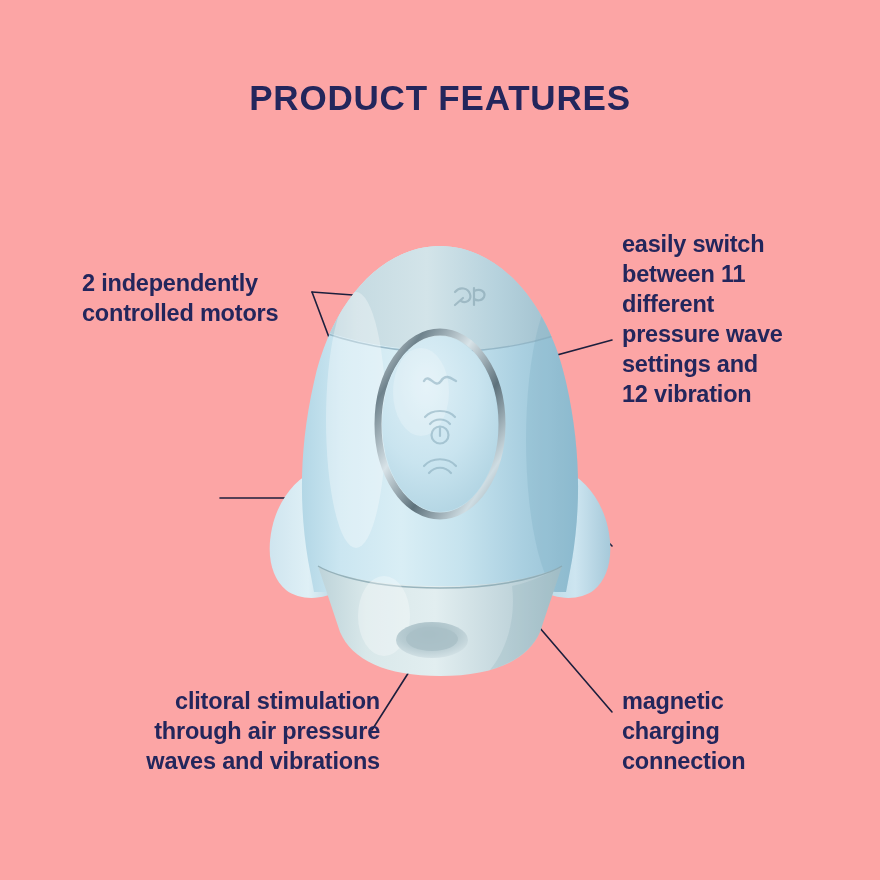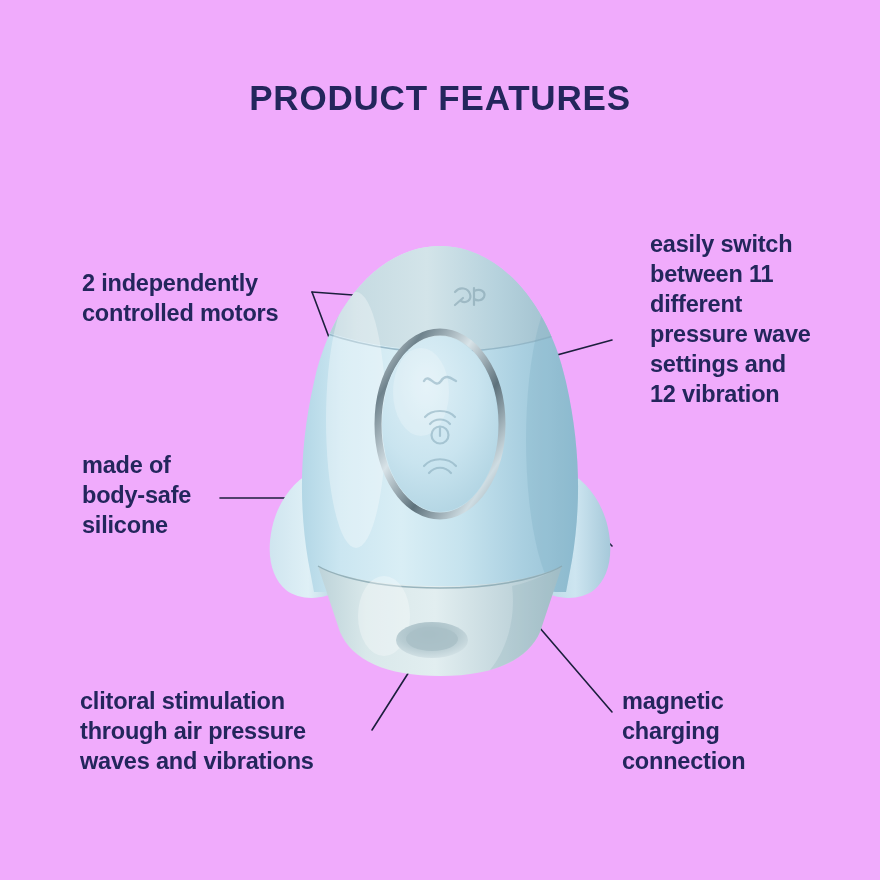--- a/index.html
+++ b/index.html
@@ -7,21 +7,21 @@
     padding: 0;
     background: #ffffff;
   }
   body {
     font-family: "Liberation Sans", sans-serif;
   }
   #page {
     position: relative;
     width: 880px;
     height: 880px;
-    background: #f0abfc;
+    background: #fca5a5;
     overflow: hidden;
   }
 
   
   #page-title {
     position: absolute;
     left: 0;
     top: 78px;
     width: 880px;
     text-align: center;
@@ -40,22 +40,22 @@
     font-weight: bold;
     font-size: 23.5px;
     line-height: 30px;
     letter-spacing: -0.2px;
     white-space: pre-line;
   }
   .callout.right { text-align: left; }
 
   #callout-motors      { left: 82px;  top: 268px; width: 280px; }
   #callout-silicone    { left: 82px;  top: 450px; width: 190px; }
-  #callout-clitoral    { left: 80px;  top: 686px; width: 300px; }
-  #callout-settings    { left: 622px; top: 229px; width: 200px; margin-left: 28px; }
+  #callout-clitoral    { left: 80px;  top: 686px; width: 300px; text-align: right; }
+  #callout-settings    { left: 622px; top: 229px; width: 200px; }
   #callout-design      { left: 622px; top: 521px; width: 200px; }
   #callout-charging    { left: 622px; top: 686px; width: 200px; }
 
   
   #art {
     position: absolute;
     left: 0;
     top: 0;
     width: 880px;
     height: 880px;
@@ -243,23 +243,20 @@
       <ellipse cx="384" cy="616" rx="26" ry="40" fill="#ffffff" opacity="0.30"></ellipse>
 
       <ellipse cx="432" cy="640" rx="36" ry="18" fill="url(#holeGrad)"></ellipse>
       <ellipse cx="432" cy="639" rx="26" ry="12" fill="#a9c0c7" opacity="0.85"></ellipse>
     </g>
   </svg>
 
   <div id="callout-motors" class="callout">2 independently
 controlled motors</div>
 
-  <div id="callout-silicone" class="callout">made of
-body-safe
-silicone</div>
 
   <div id="callout-clitoral" class="callout">clitoral stimulation
 through air pressure
 waves and vibrations</div>
 
   <div id="callout-settings" class="callout right">easily switch
 between 11
 different
 pressure wave
 settings and

